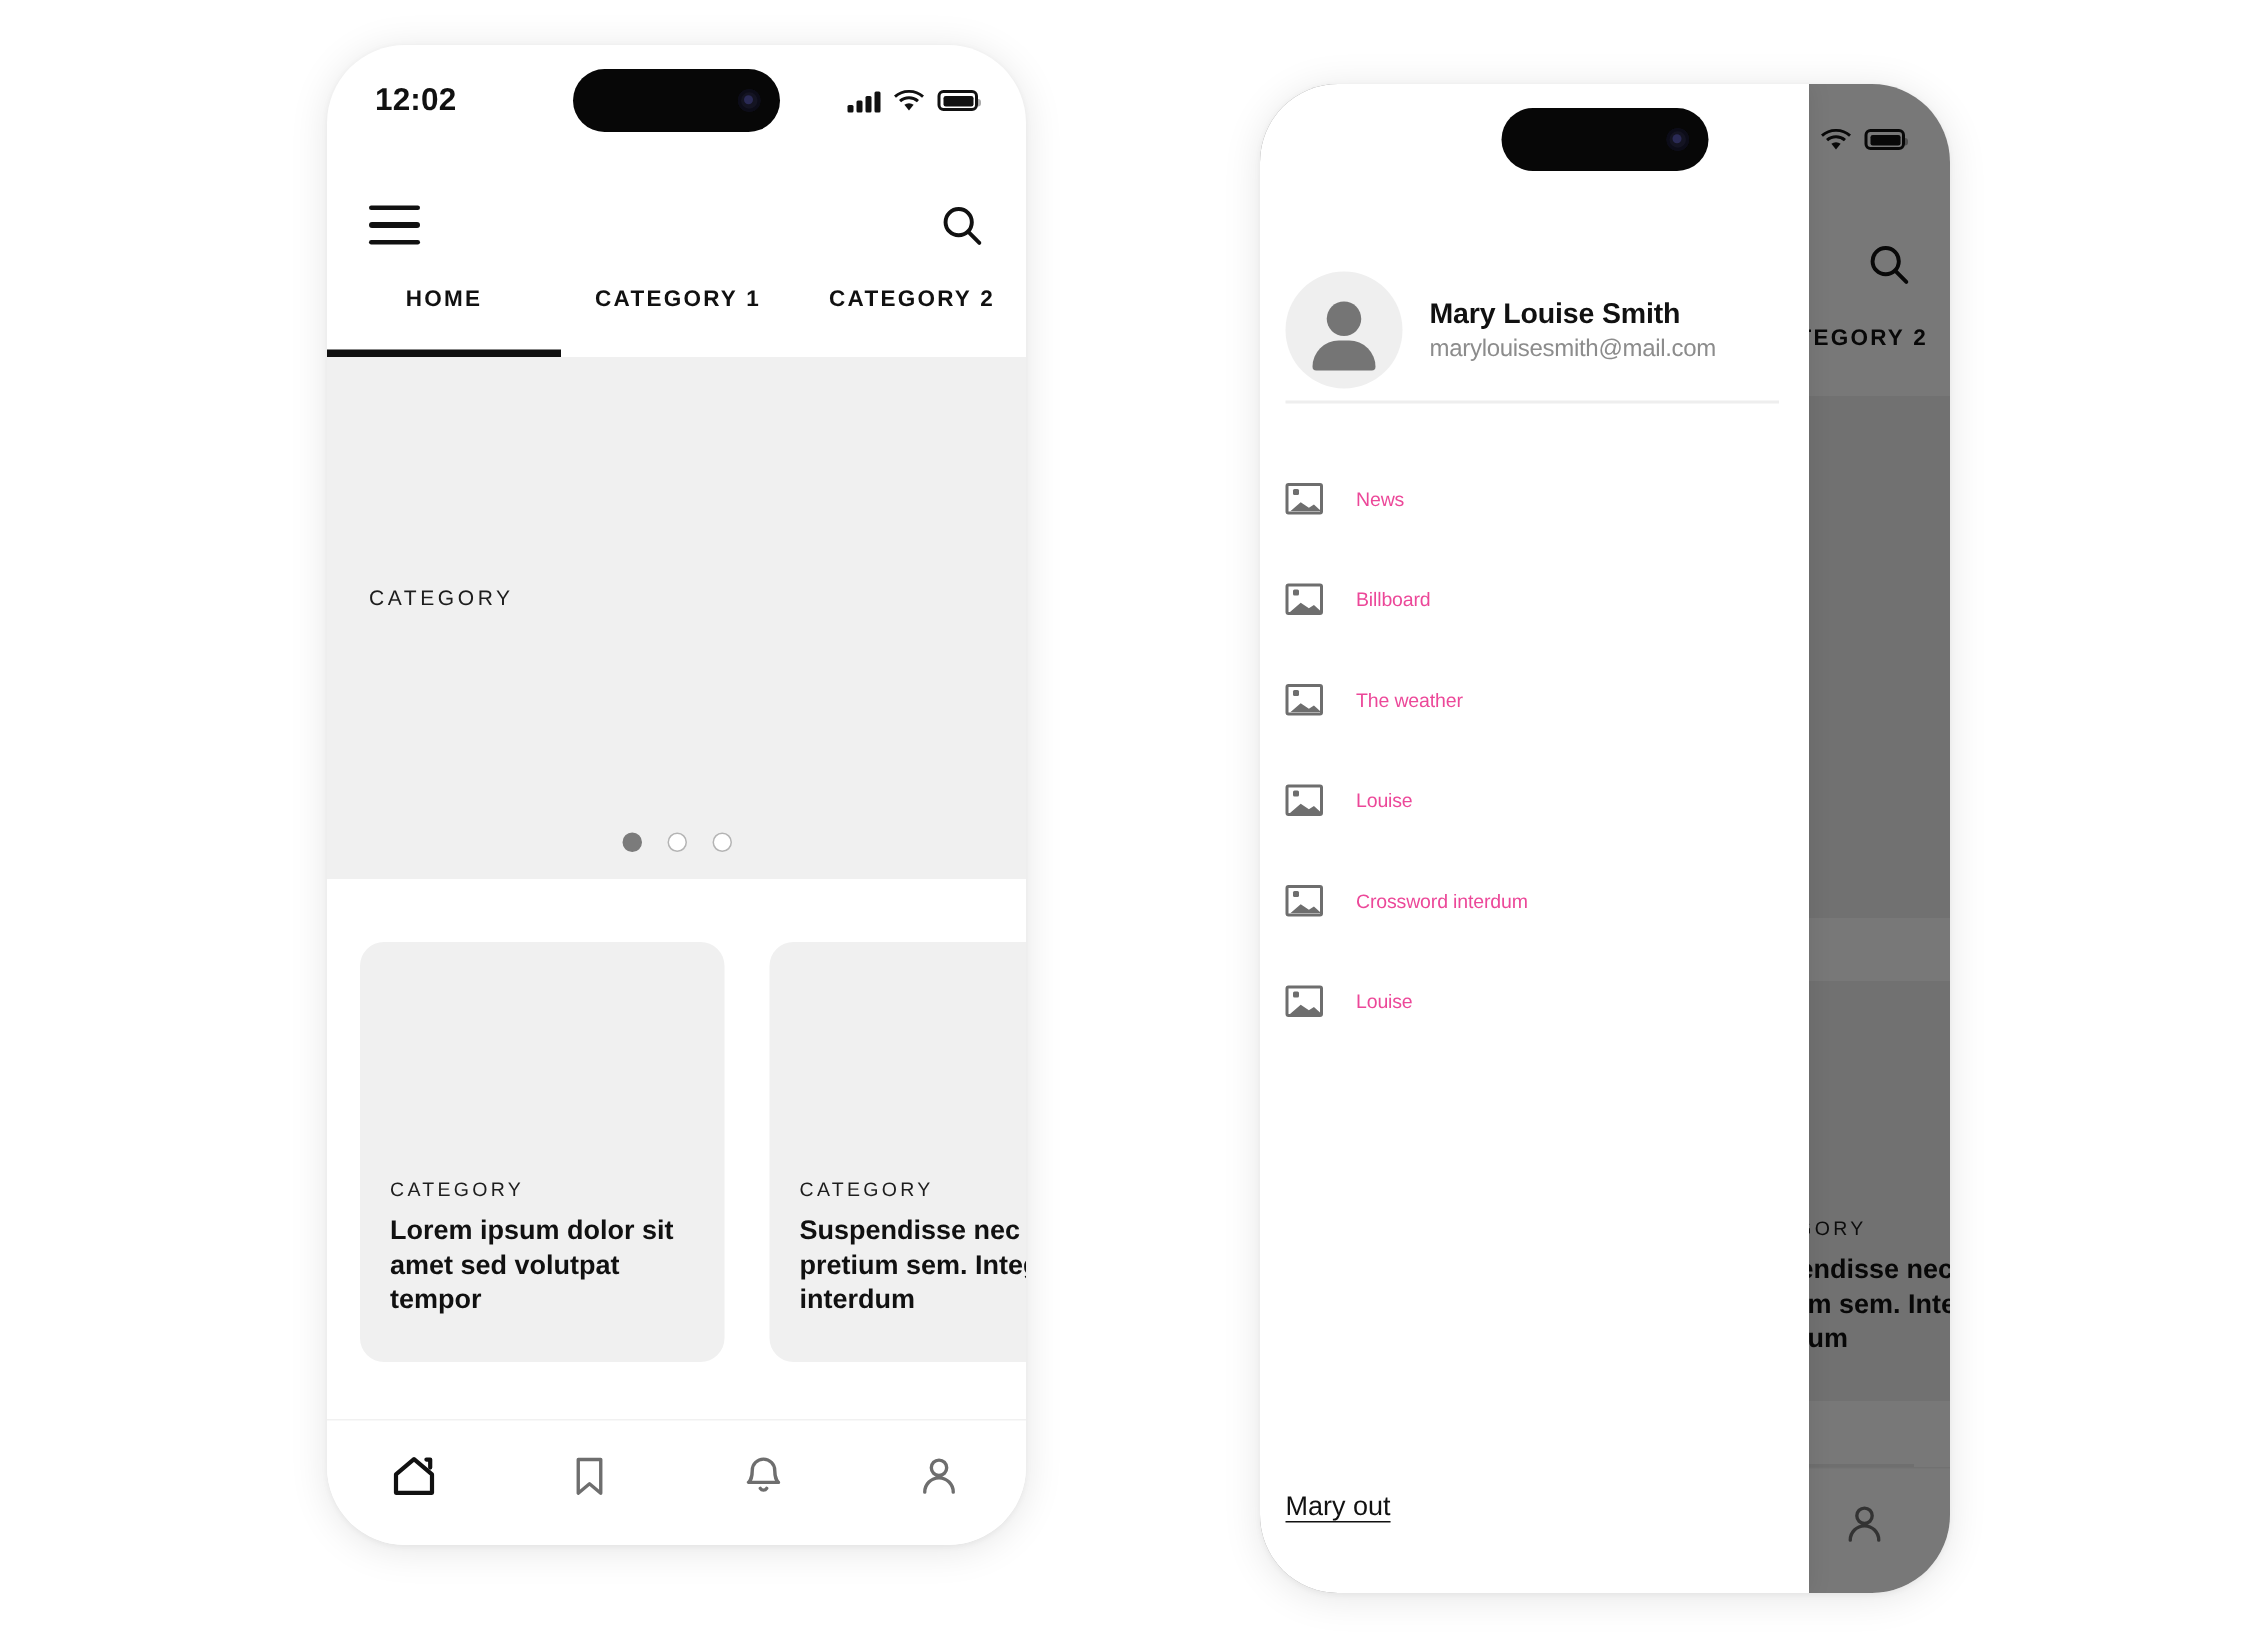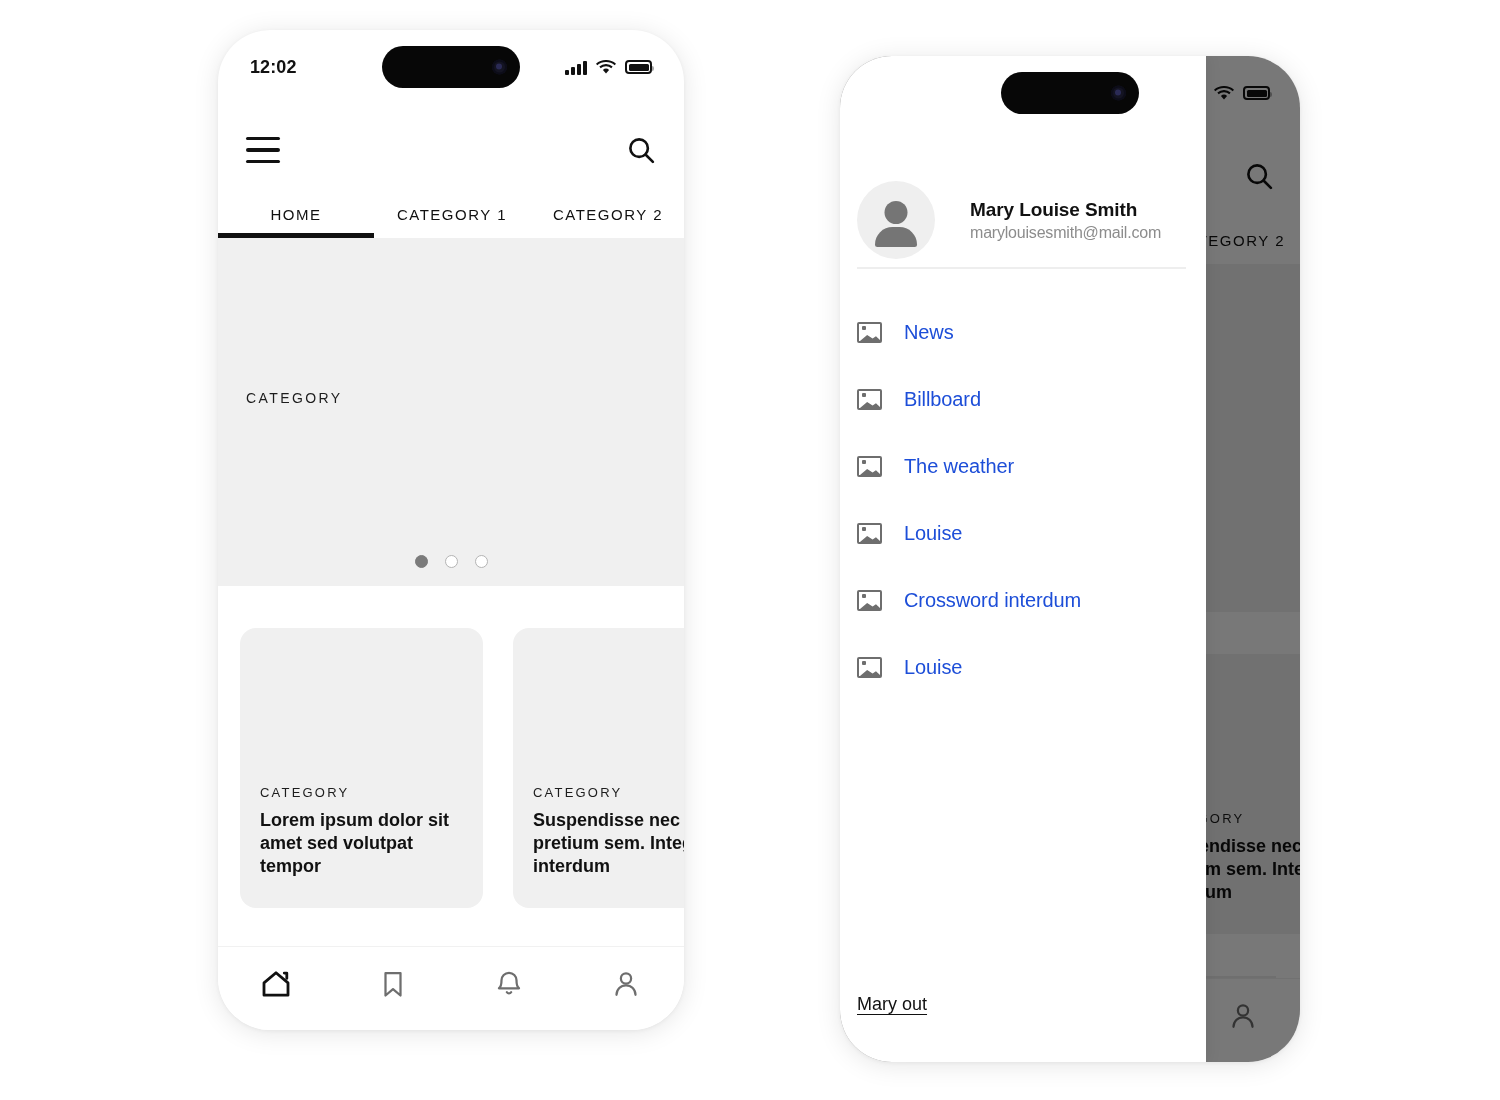--- a/index.html
+++ b/index.html
@@ -43,21 +43,21 @@
     width: 6px; height: 6px; border-radius: 50%;
     background: #2a2a55;
   }
 
   
   .statusbar {
     position: absolute; top: 0; left: 0; right: 0; height: 74px;
     display: flex; align-items: center; justify-content: space-between;
     padding: 0 32px; z-index: 30;
   }
-  .status-time { font-size: 18px; font-weight: 700; color: #111; letter-spacing: .1px; }
+  .status-time { font-size: 21px; font-weight: 700; color: #111; letter-spacing: .1px; }
   .status-right { display: flex; align-items: center; gap: 9px; }
   .sig { display: flex; align-items: flex-end; gap: 2.5px; height: 15px; }
   .sig i { display: block; width: 3.6px; background: #111; border-radius: 1px; }
   .sig i:nth-child(1){height:5px}.sig i:nth-child(2){height:8px}
   .sig i:nth-child(3){height:11px}.sig i:nth-child(4){height:14px}
   .batt {
     width: 27px; height: 14px; border: 2px solid #111;
     border-radius: 4px; position: relative; padding: 1.5px;
   }
   .batt span { display: block; width: 100%; height: 100%; background: #111; border-radius: 1.5px; }
@@ -75,22 +75,22 @@
   .burger { width: 34px; height: 26px; display: flex; flex-direction: column; justify-content: space-between; cursor: pointer; }
   .burger span { display: block; height: 3.4px; background: #111; border-radius: 2px; }
 
   
   .tabs {
     position: absolute; top: 152px; left: 0; right: 0; height: 56px;
     display: flex; align-items: flex-end;
   }
   .tab {
     flex: 0 0 auto; text-align: center;
-    font-size: 15px; font-weight: 400; letter-spacing: 1.5px;
-    color: #111; padding-bottom: 15px; position: relative;
+    font-size: 15px; font-weight: 700; letter-spacing: 1.5px;
+    color: #111; padding-bottom: 30px; position: relative;
     white-space: nowrap;
   }
   .tab.t1 { width: 156px; }
   .tab.t2 { width: 156px; }
   .tab.t3 { width: 156px; }
   .tab.active::after {
     content: ""; position: absolute; left: 0; right: 0; bottom: 0;
     height: 5px; background: #111;
   }
 
@@ -148,21 +148,21 @@
   .dim-overlay { position: absolute; inset: 0; background: rgba(0,0,0,0.53); z-index: 20; }
 
   
   .drawer {
     position: absolute; top: 0; left: 0; bottom: 0; width: 366px;
     background: #ffffff; z-index: 30;
     box-shadow: 2px 0 14px rgba(0,0,0,0.07);
   }
   .drawer-profile {
     position: absolute; top: 125px; left: 17px; right: 18px;
-    display: flex; align-items: center; gap: 35px;
+    display: flex; align-items: center; gap: 18px;
   }
   .avatar {
     width: 78px; height: 78px; border-radius: 50%;
     background: #efefef; position: relative; flex: 0 0 auto;
   }
   .avatar .head {
     position: absolute; left: 50%; top: 20px; transform: translateX(-50%);
     width: 23px; height: 23px; border-radius: 50%; background: #757575;
   }
   .avatar .body {
@@ -174,21 +174,21 @@
   .profile-mail { font-size: 16px; color: #8c8c8c; margin-top: 3px; letter-spacing: -0.2px; }
   .drawer-divider {
     position: absolute; top: 211px; left: 17px; right: 20px;
     height: 2px; background: #eeeeee;
   }
   .drawer-menu { position: absolute; top: 243px; left: 0; right: 0; }
   .menu-item {
     display: flex; align-items: center; gap: 22px;
     height: 67px; padding-left: 17px;
   }
-  .menu-label { font-size: 20px; color: #1d4ed8; letter-spacing: -0.1px; }
+  .menu-label { font-size: 13px; color: #ec4899; letter-spacing: -0.1px; }
   .img-ph {
     width: 25px; height: 21px; flex: 0 0 auto;
     border: 2.2px solid #6e6e6e; border-radius: 2px;
     position: relative; overflow: hidden; background: #fff;
   }
   .img-ph .mtn {
     position: absolute; left: 1px; right: -1px; bottom: 0; height: 9px;
     background: #6e6e6e;
     clip-path: polygon(0% 100%, 34% 32%, 60% 72%, 76% 48%, 100% 100%);
   }

